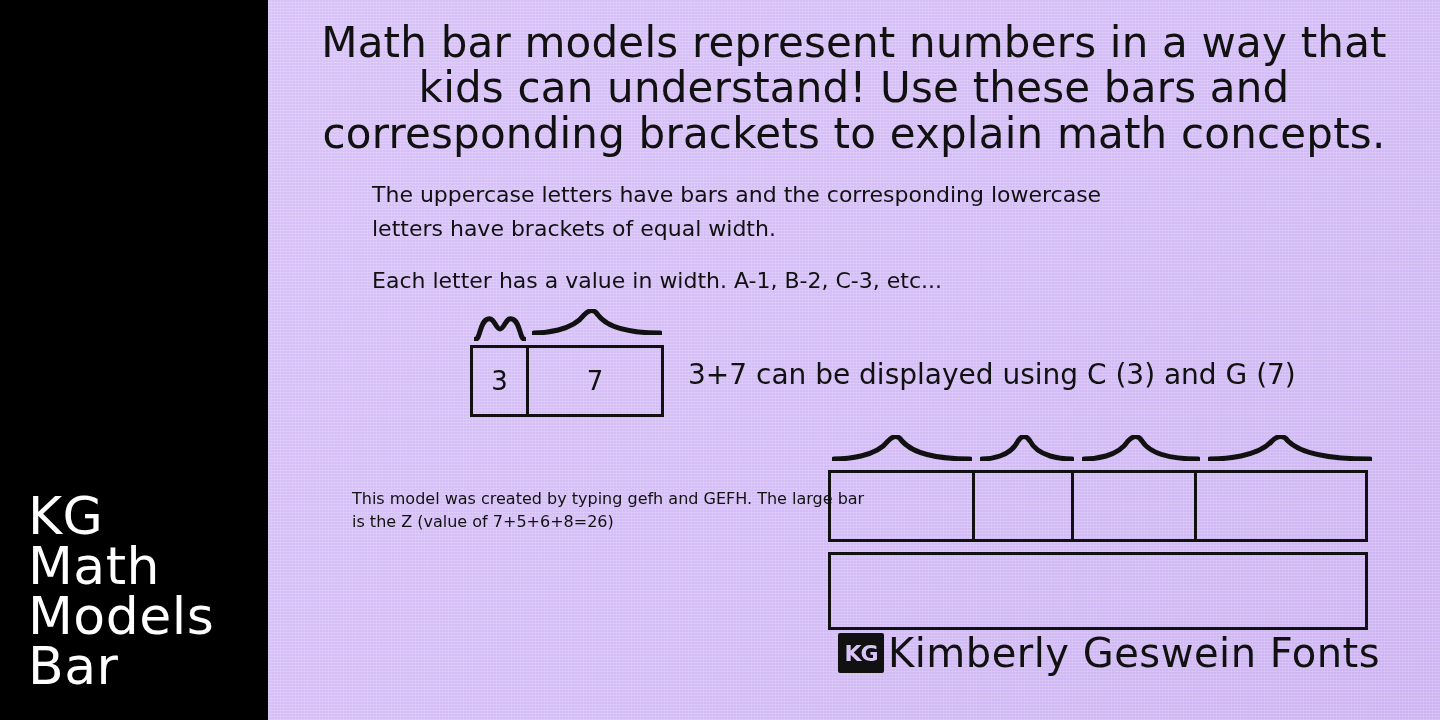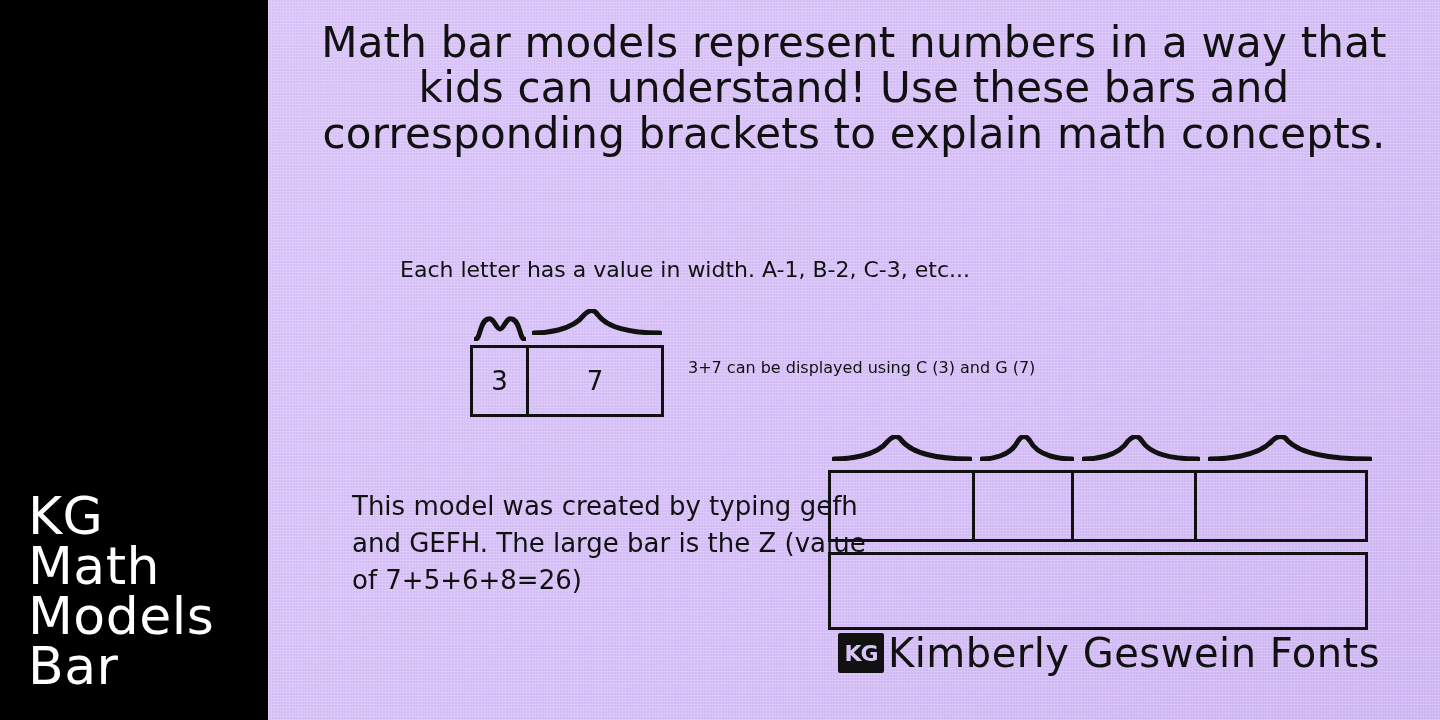--- a/index.html
+++ b/index.html
@@ -75,34 +75,34 @@
     letter-spacing: 0.2px;
   }
   
   .para {
     position: absolute;
     color: #111111;
     font-size: 22px;
     line-height: 1.55;
   }
   .para-1 { left: 104px; top: 178px; width: 800px; }
-  .para-2 { left: 104px; top: 253px; width: 800px; margin-left: 28px; }
+  .para-2 { left: 104px; top: 264px; width: 800px; }
   .para-3 {
     left: 84px;
     top: 488px;
     width: 520px;
-    font-size: 26px;
+    font-size: 16px;
     line-height: 1.42;
   }
   .para-caption {
     position: absolute;
     left: 420px;
     top: 358px;
     color: #111111;
-    font-size: 16px;
+    font-size: 28px;
   }
   
   .model-small {
     position: absolute;
     left: 202px;
     top: 305px;
     width: 200px;
     height: 120px;
   }
   .bar-row {
@@ -214,20 +214,21 @@
       <div>Math</div>
       <div>Models</div>
       <div>Bar</div>
     </div>
   </div>
 
   <div class="right-panel">
 
     <div class="headline">Math bar models represent numbers in a way that kids can understand!  Use these bars and corresponding brackets to explain math concepts.</div>
 
+    <div class="para para-1">The uppercase letters have bars and the corresponding lowercase letters have brackets of equal width.</div>
     <div class="para para-2">Each letter has a value in width.  A-1, B-2, C-3, etc...</div>
 
     <div class="model-small">
 
       <div class="brace brace-small-a">
         <svg viewBox="0 0 52 26" preserveAspectRatio="none">
           <path d="M2 24 C6 24 6 6 14 4 C20 2 22 14 26 14 C30 14 32 2 38 4 C46 6 46 24 50 24" fill="none" stroke="#111111" stroke-width="5" stroke-linecap="round" stroke-linejoin="round"></path>
         </svg>
       </div>
       <div class="brace brace-small-b">

